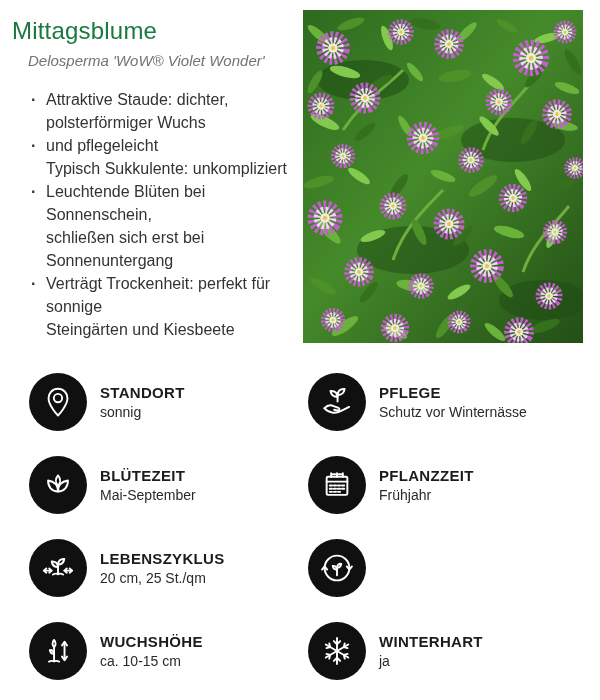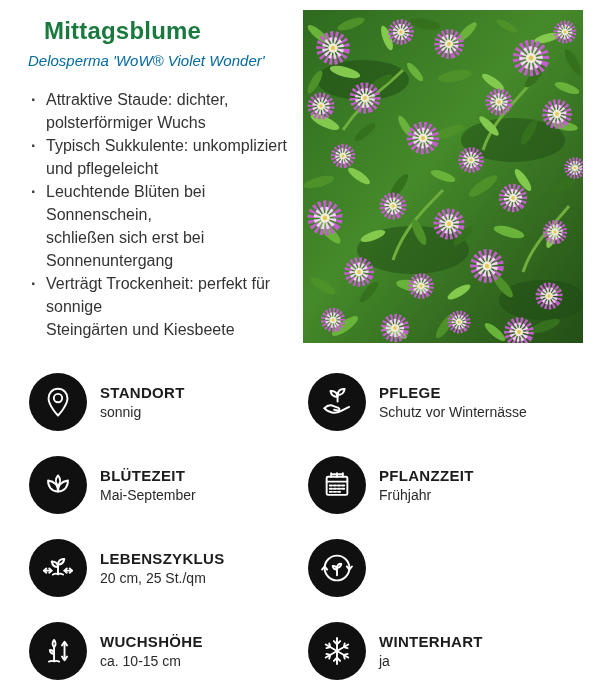--- a/index.html
+++ b/index.html
@@ -5,27 +5,27 @@
   html, body { margin: 0; padding: 0; }
   body {
     width: 600px; height: 700px;
     background: #ffffff;
     font-family: "Liberation Sans", sans-serif;
     color: #333;
   }
   .page { position: relative; width: 600px; height: 700px; overflow: hidden; background:#fff; }
 
   .title {
-    position: absolute; left: 44px; top: 17px;
-    font-size: 24px; font-weight: bold; color: #1a7a3e;
+    position: absolute; left: 12px; top: 17px;
+    font-size: 24px; font-weight: normal; color: #1a7a3e;
     letter-spacing: 0.2px;
   }
   .subtitle {
     position: absolute; left: 28px; top: 52px;
-    font-size: 15px; font-style: italic; color: #0369a1;
+    font-size: 15px; font-style: italic; color: #737373;
   }
 
   .bullets {
     position: absolute; left: 28px; top: 88px; width: 268px;
     list-style: none; margin: 0; padding: 0;
   }
   .bullets li {
     position: relative; padding-left: 18px;
     font-size: 16px; line-height: 23px; color: #333;
   }
@@ -63,22 +63,22 @@
 
   <div class="title">Mittagsblume</div>
   <div class="subtitle">Delosperma 'WoW® Violet Wonder'</div>
 
   <ul class="bullets">
     <li>
       <div>Attraktive Staude: dichter,</div>
       <div>polsterförmiger Wuchs</div>
     </li>
     <li>
+      <div>und pflegeleicht</div>
       <div>Typisch Sukkulente: unkompliziert</div>
-      <div>und pflegeleicht</div>
     </li>
     <li>
       <div>Leuchtende Blüten bei Sonnenschein,</div>
       <div>schließen sich erst bei Sonnenuntergang</div>
     </li>
     <li>
       <div>Verträgt Trockenheit: perfekt für sonnige</div>
       <div>Steingärten und Kiesbeete</div>
     </li>
   </ul>

